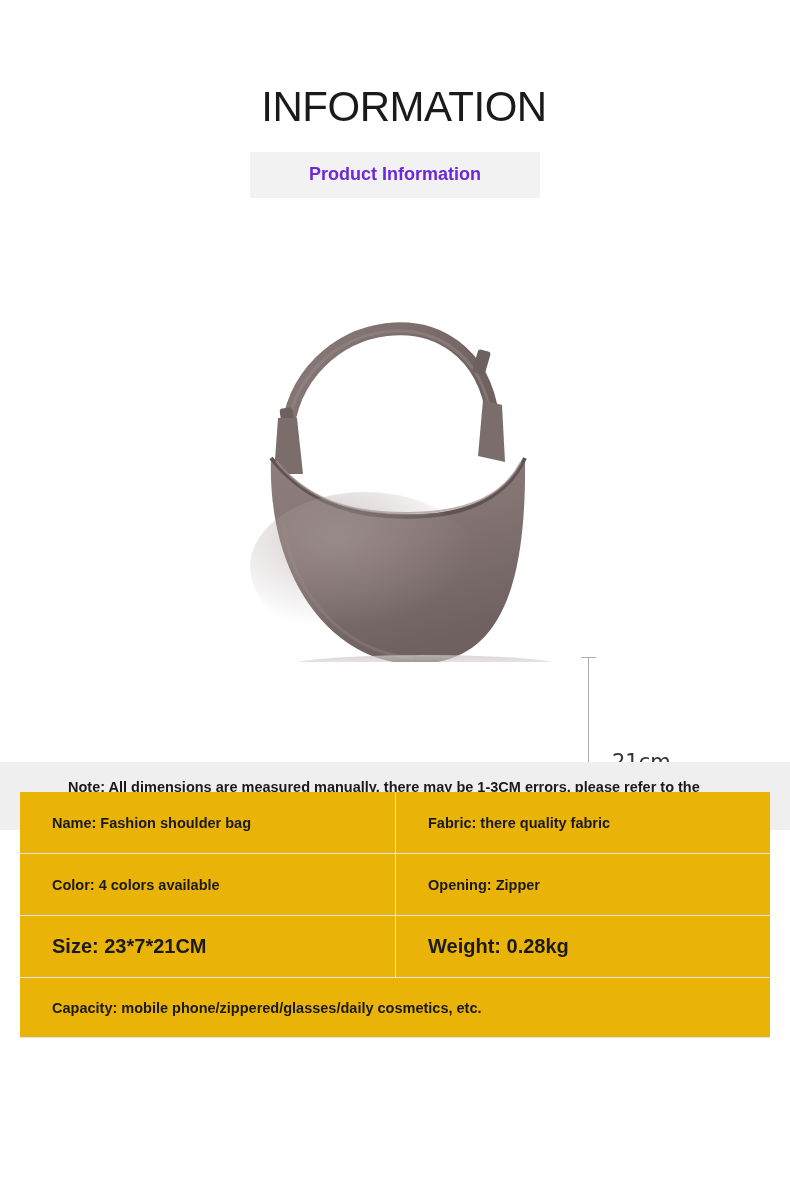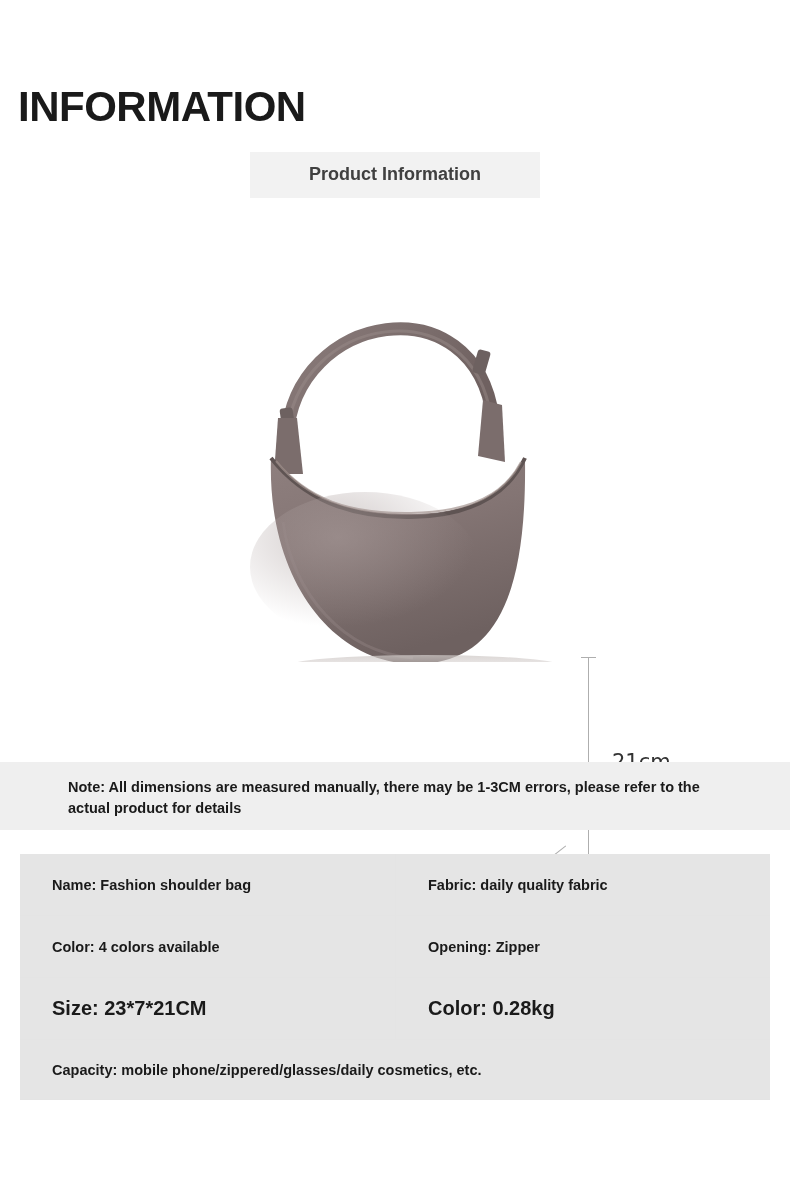--- a/index.html
+++ b/index.html
@@ -17,40 +17,40 @@
   }
   .page {
     width: 790px;
     height: 1197px;
     position: relative;
     background: #ffffff;
   }
 
   
   .title {
-    text-align: left;
+    text-align: center;
     font-size: 42px;
-    font-weight: bold;
+    font-weight: normal;
     letter-spacing: -0.5px;
     color: #1a1a1a;
     padding-top: 86px;
     line-height: 1;
     padding-left: 18px;
   }
   .subtitle-bar {
     width: 290px;
     margin: 24px auto 0 auto;
     background: #f2f2f2;
     text-align: center;
     padding: 12px 0 13px 0;
   }
   .subtitle-bar span {
     font-size: 18px;
     font-weight: bold;
-    color: #404040;
+    color: #6d28d9;
   }
 
   
   .product-area {
     position: relative;
     width: 790px;
     height: 520px;
     margin-top: 24px;
   }
   .bag-wrap {
@@ -146,24 +146,24 @@
     font-size: 14.5px;
     font-weight: bold;
     line-height: 1.45;
     color: #1a1a1a;
   }
 
   
   .spec-table {
     position: absolute;
     left: 20px;
-    top: 854px;
+    top: 792px;
     width: 750px;
     border-collapse: collapse;
-    background: #e5e5e5;
+    background: #eab308;
   }
   .spec-table td {
     border-bottom: 1px solid #e4e4e4;
     padding: 0;
     vertical-align: middle;
   }
   .cell {
     padding: 0 0 0 32px;
     height: 61px;
     display: flex;
@@ -260,37 +260,37 @@
   <div class="note-band"></div>
   <div class="note-text">Note: All dimensions are measured manually, there may be 1-3CM errors, please refer to the actual product for details</div>
 
   <table class="spec-table">
     <tbody>
       <tr>
         <td style="width:50%">
           <div class="cell">Name: Fashion shoulder bag</div>
         </td>
         <td style="width:50%">
-          <div class="cell divider">Fabric: daily quality fabric</div>
+          <div class="cell divider">Fabric: there quality fabric</div>
         </td>
       </tr>
       <tr>
         <td>
           <div class="cell">Color: 4 colors available</div>
         </td>
         <td>
           <div class="cell divider">Opening: Zipper</div>
         </td>
       </tr>
       <tr>
         <td>
           <div class="cell big">Size: 23*7*21CM</div>
         </td>
         <td>
-          <div class="cell divider big">Color: 0.28kg</div>
+          <div class="cell divider big">Weight: 0.28kg</div>
         </td>
       </tr>
       <tr class="row-full">
         <td colspan="2">
           <div class="cell">Capacity: mobile phone/zippered/glasses/daily cosmetics, etc.</div>
         </td>
       </tr>
     </tbody>
   </table>
 

